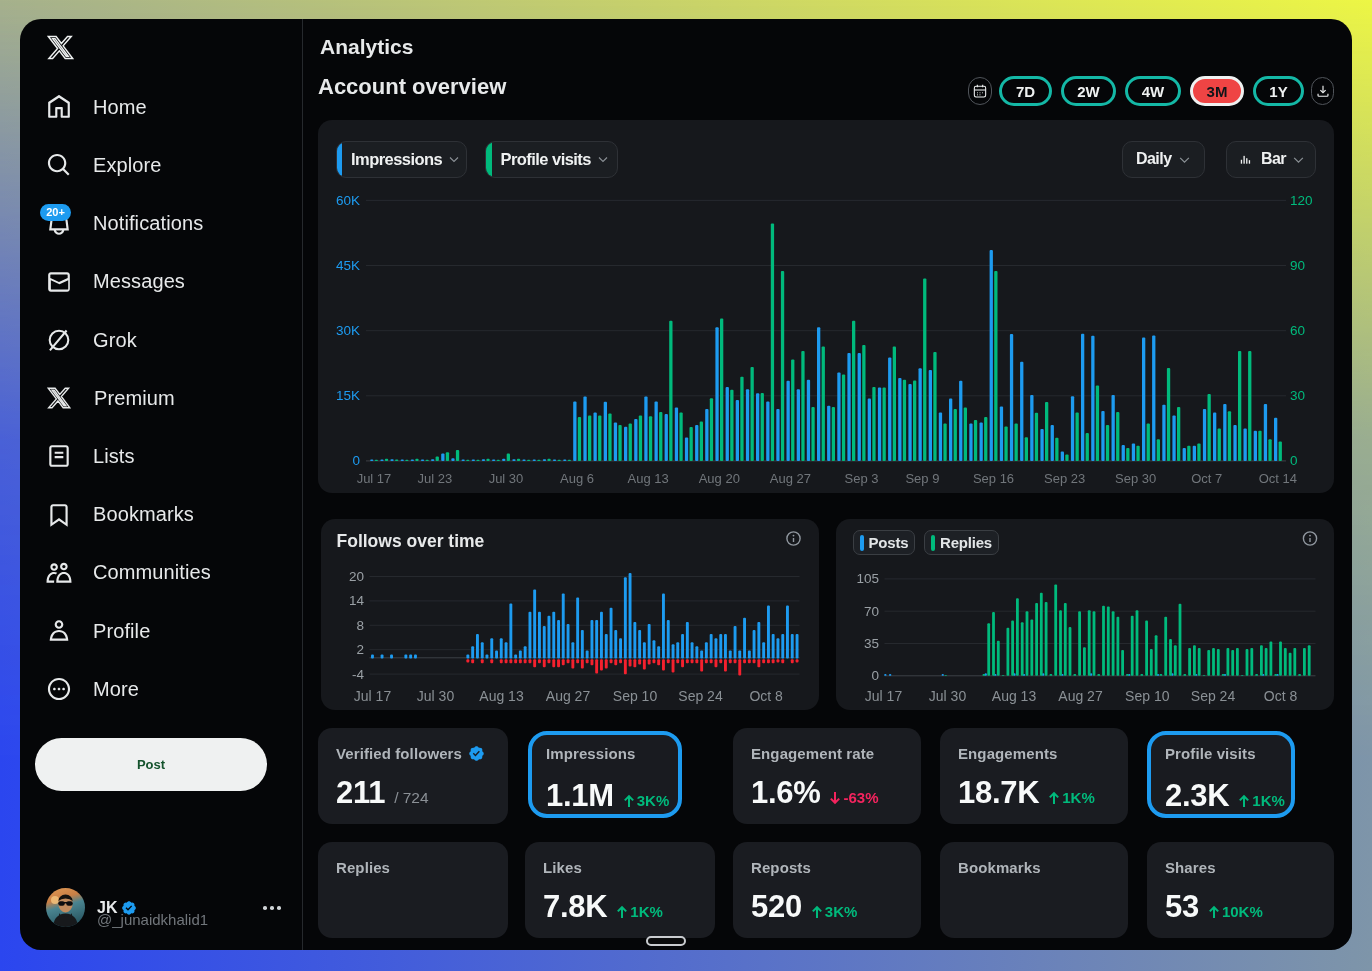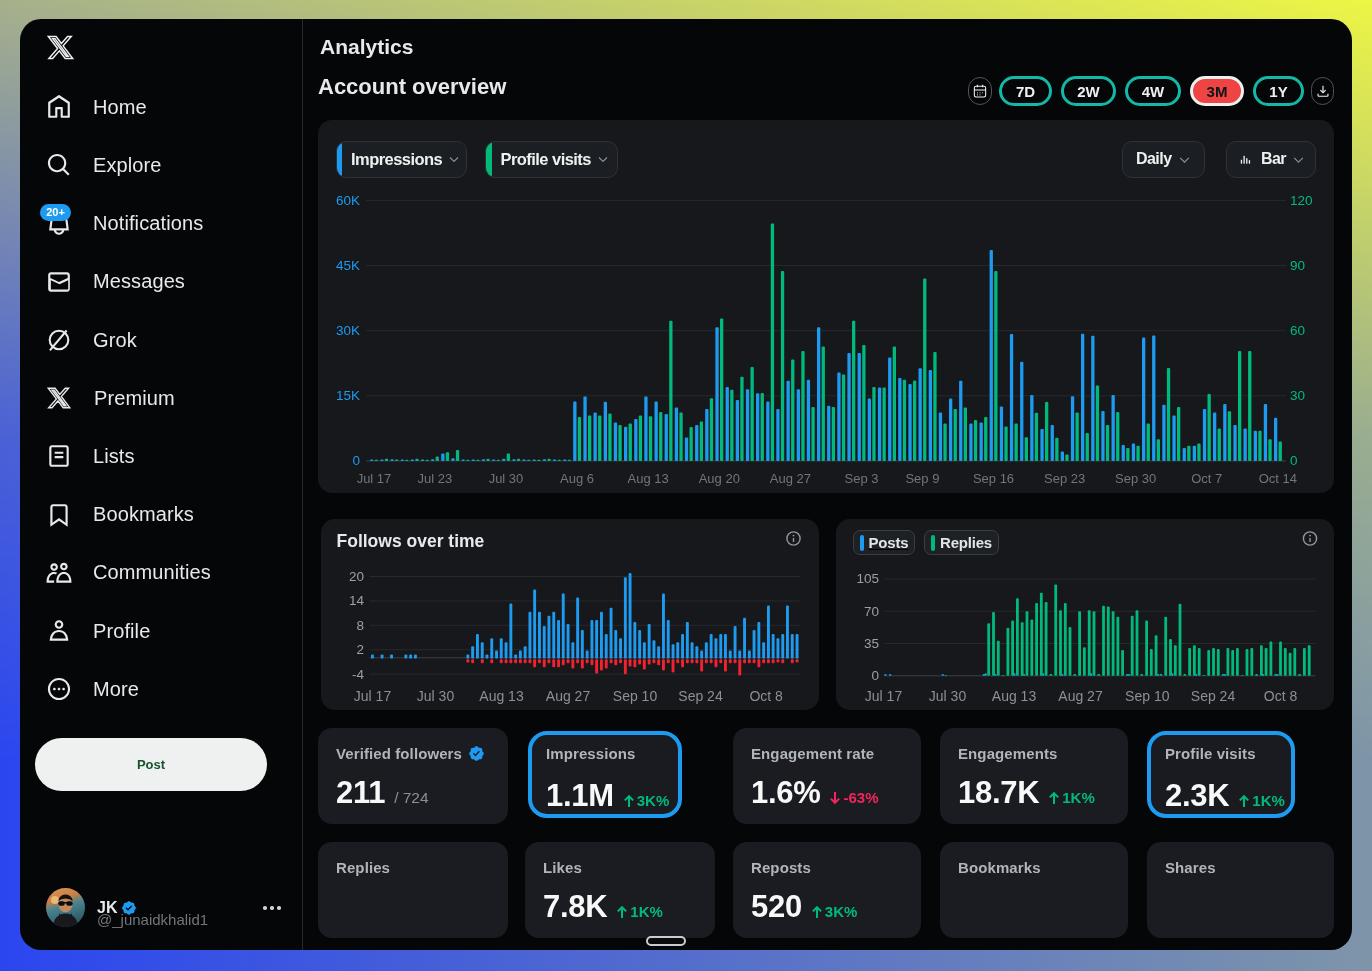--- a/index.html
+++ b/index.html
@@ -581,21 +581,21 @@
     <text x="51.5" y="182" text-anchor="middle" fill="#8a9095" font-size="14">Jul 17</text>
     <text x="114.5" y="182" text-anchor="middle" fill="#8a9095" font-size="14">Jul 30</text>
     <text x="180.5" y="182" text-anchor="middle" fill="#8a9095" font-size="14">Aug 13</text>
     <text x="247.0" y="182" text-anchor="middle" fill="#8a9095" font-size="14">Aug 27</text>
     <text x="314.0" y="182" text-anchor="middle" fill="#8a9095" font-size="14">Sep 10</text>
     <text x="379.5" y="182" text-anchor="middle" fill="#8a9095" font-size="14">Sep 24</text>
     <text x="445.2" y="182" text-anchor="middle" fill="#8a9095" font-size="14">Oct 8</text>
   </svg>
 
 <div class="card" style="left:835.5px;top:519px;width:498.5px;height:191px;"></div>
-<div class="chip" style="left:852.5px;text-decoration:underline;">
+<div class="chip" style="left:852.5px;">
     <i style="background:#1d9bf0"></i>
     <b>Posts</b>
   </div>
 <div class="chip" style="left:924px;">
     <i style="background:#00ba7c"></i>
     <b>Replies</b>
   </div>
 <svg style="position:absolute;left:835.5px;top:519px" width="498.5" height="191" viewBox="0 0 498.5 191">
     <g stroke="#9198a0" fill="none" stroke-width="1.4">
       <circle cx="474" cy="19.5" r="6.6"></circle>
@@ -749,14 +749,17 @@
 <div class="mtitle">Reposts</div>
 <div class="mnum">520<span class="msub"><span class="grn"><svg width="12" height="14" viewBox="0 0 12 14" style="margin-right:2px;vertical-align:-1.5px">
             <path d="M6 13V2.6M1.8 6.4L6 2.2l4.2 4.2" fill="none" stroke="#00ba7c" stroke-width="2"></path>
           </svg>3K%</span></span></div>
   </div>
 <div class="mcard" style="left:940px;top:842px;width:188px;height:96px;">
 <div class="mtitle">Bookmarks</div>
   </div>
 <div class="mcard" style="left:1147px;top:842px;width:187px;height:96px;">
 <div class="mtitle">Shares</div>
+<div class="mnum">53<span class="msub"><span class="grn"><svg width="12" height="14" viewBox="0 0 12 14" style="margin-right:2px;vertical-align:-1.5px">
+            <path d="M6 13V2.6M1.8 6.4L6 2.2l4.2 4.2" fill="none" stroke="#00ba7c" stroke-width="2"></path>
+          </svg>10K%</span></span></div>
   </div>
 
 <div style="position:absolute;left:646px;top:936px;width:40px;height:10px;border:2px solid #c9ccd0;background:#0a0b0c;border-radius:6px;"></div>
 </body></html>

